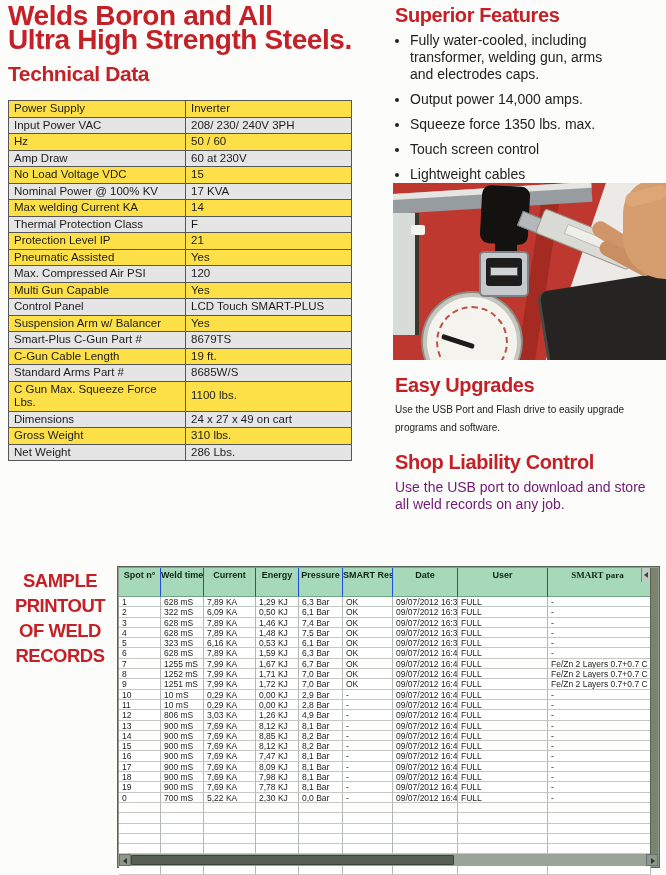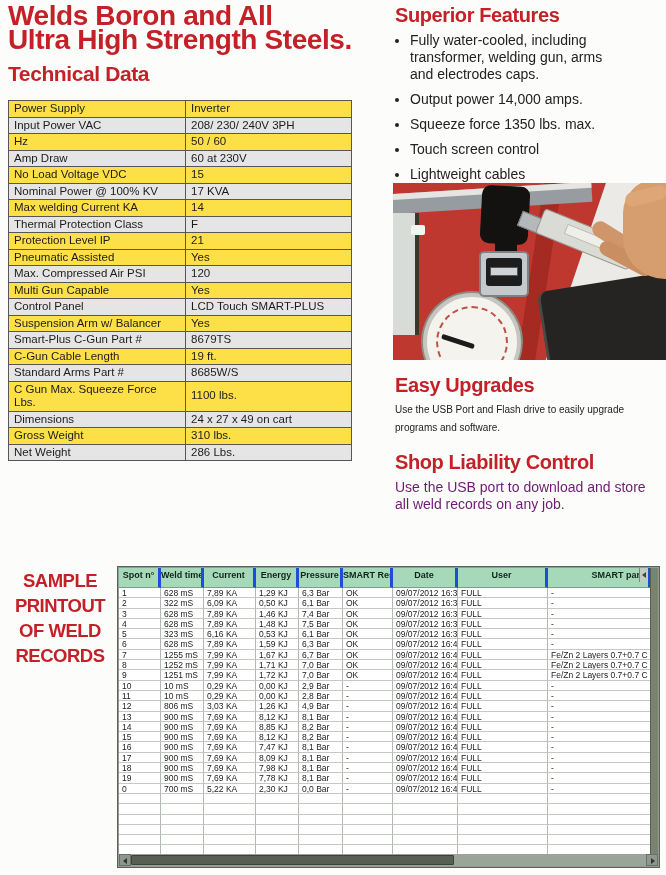--- a/index.html
+++ b/index.html
@@ -75,24 +75,24 @@
         line-height:25px; font-weight:bold; color:var(--red); letter-spacing:-0.5px; }
 
   
   .weld-wrap { left:117px; top:566px; width:543px; height:302px; background:#919c90;
                border:1px solid #59635a; }
   .w-grid { position:absolute; left:1px; top:1px; width:532px; }
   .w-row { display:grid; grid-template-columns:42px 43px 52px 43px 44px 50px 65px 90px 1fr; }
   .w-cell { font-size:8.5px; height:10.3px; line-height:10px; background:#fff;
             border-right:1px solid #b2b9b2; border-bottom:1px solid #c4c9c4;
             padding-left:3px; color:#1c1c1c; white-space:nowrap; overflow:hidden; }
-  .w-head .w-cell { background:var(--green); font-weight:bold; font-size:9px; height:20px;
+  .w-head .w-cell { background:var(--green); font-weight:bold; font-size:9px; height:29px;
             line-height:14px; text-align:center; padding-left:0;
-            border-right:3px solid #1d4ed8; border-bottom:1px solid #74a386; color:#0f2617; }
-  .w-head .w-cell:last-child { text-align:right; padding-right:3px; position:relative; }
+            border-right:1px solid #1d4ed8; border-bottom:1px solid #74a386; color:#0f2617; }
+  .w-head .w-cell:last-child { text-align:center; padding-right:3px; position:relative;font-family:Liberation Serif, serif; }
   .mini-arrow { position:absolute; right:0; top:0; width:9px; height:14px; background:#c2cdc2;
                 border-left:1px solid #7b8a7b; }
   .mini-arrow:after { content:""; position:absolute; left:2px; top:4px;
                 border-top:3px solid transparent; border-bottom:3px solid transparent;
                 border-right:4px solid #3c4a3c; }
   .v-scroll { position:absolute; right:1px; top:1px; width:8px; bottom:13px;
               background:#79836f; border-left:1px solid #57604f; }
   .h-scroll { position:absolute; left:1px; right:1px; bottom:1px; height:12px;
               background:#9aa499; display:flex; align-items:center; }
   .h-arrow { width:12px; height:12px; background:#8d978c; border:1px solid #68726a; position:relative; flex:0 0 auto; }

